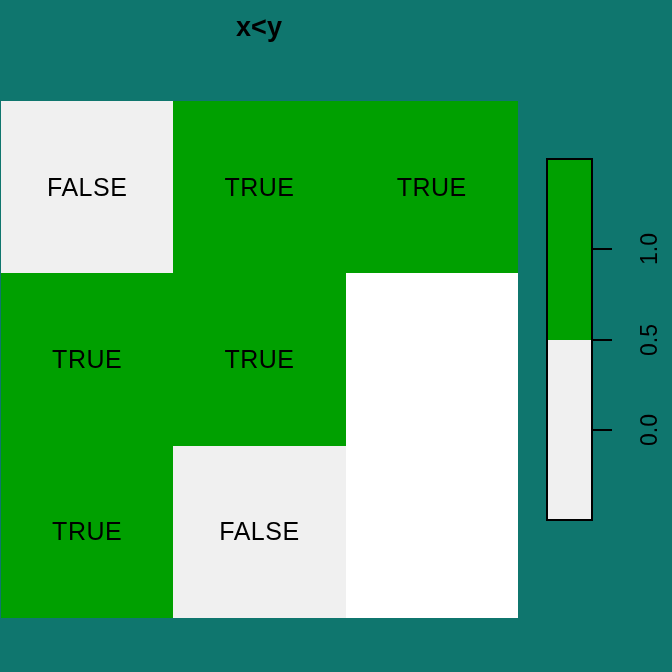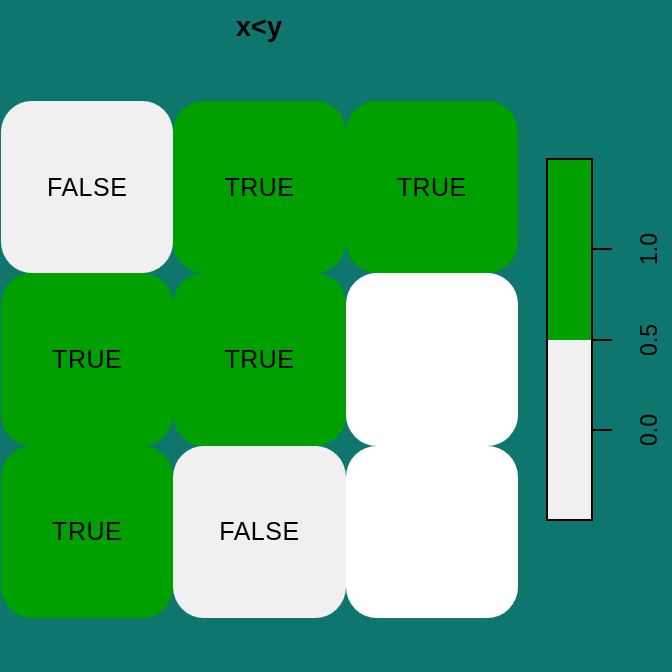--- a/index.html
+++ b/index.html
@@ -17,21 +17,20 @@
     font-weight: bold;
     font-size: 27px;
     color: #000000;
     white-space: nowrap;
   }
   .cell {
     position: absolute;
     display: flex;
     align-items: center;
     justify-content: center;
-    border-radius: 31px;
   }
   .cell-label {
     font-size: 25px;
     color: #000000;
     letter-spacing: 0.5px;
   }
   .legend-bar {
     position: absolute;
     box-sizing: border-box;
     border: 2px solid #000000;

